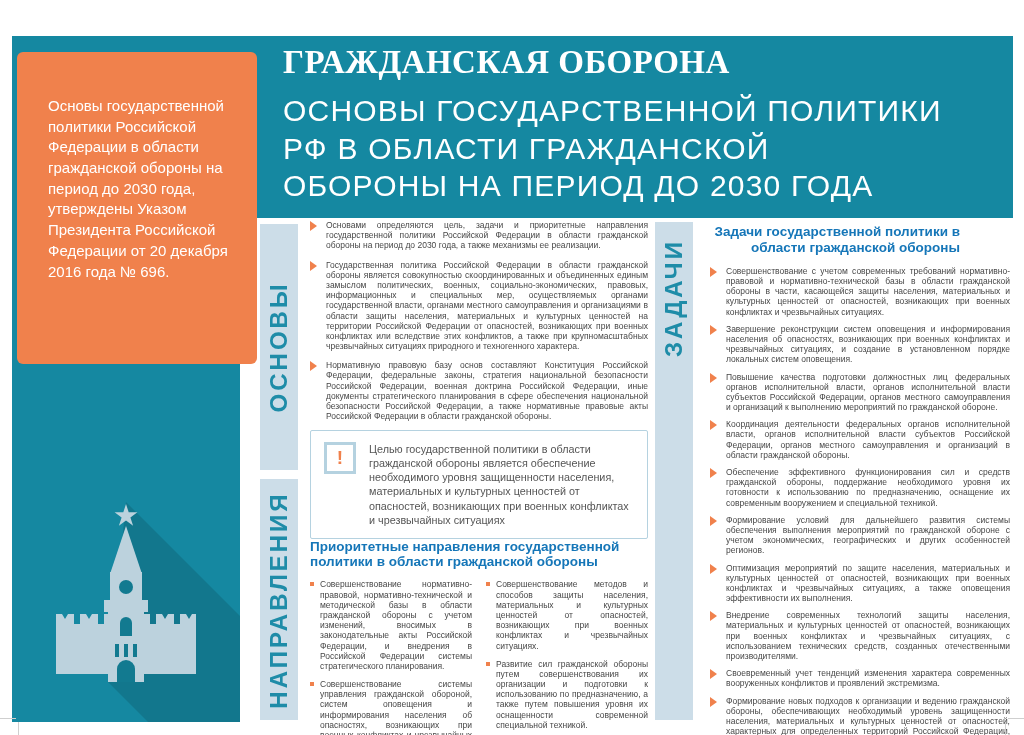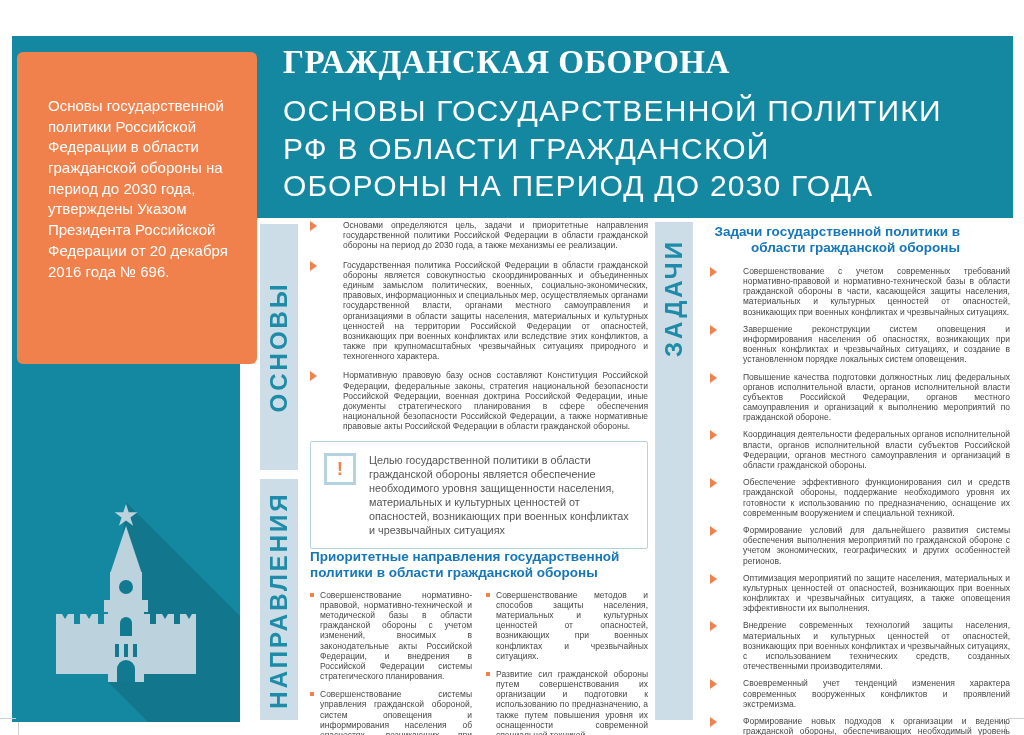--- a/index.html
+++ b/index.html
@@ -23,21 +23,21 @@
   .band-zadachi{left:655px;top:222px;height:498px;}
   .band .vwrap{position:absolute;inset:0;display:flex;align-items:center;justify-content:center;}
   .band .vinner{transform:rotate(-90deg);color:#1e8ca8;font-size:24px;font-weight:bold;letter-spacing:3px;white-space:nowrap;}
   .band-zadachi .vwrap{align-items:center;justify-content:flex-start;flex-direction:column;}
   .band-zadachi .vinner{margin-top:62px;}
 
   
   .col-mid{position:absolute;left:310px;top:220px;width:338px;}
   .col-right{position:absolute;left:710px;top:224px;width:300px;}
 
-  .b-item{display:flex;gap:26px;margin-bottom:9px;}
+  .b-item{display:flex;gap:9px;margin-bottom:9px;}
   .tri{flex:0 0 auto;width:0;height:0;margin-top:1px;border-left:7px solid #f0814c;border-top:5px solid transparent;border-bottom:5px solid transparent;}
   .b-text{flex:1;font-size:8.5px;line-height:1.2;color:#474747;text-align:justify;}
 
   .callout{margin-top:8px;border:1px solid #b5d2e0;border-radius:2px;padding:11px 13px;display:flex;gap:13px;align-items:flex-start;background:#fff;}
   .excl{flex:0 0 auto;width:26px;height:26px;border:3px solid #b5d2e0;display:flex;align-items:center;justify-content:center;
         color:#f0814c;font-weight:bold;font-size:19px;}
   .callout-text{flex:1;font-size:10.8px;line-height:1.3;color:#555;}
 
   .blue-head{color:#1576b8;font-weight:bold;font-size:13.5px;line-height:1.18;}
   .col-right .blue-head{margin-top:0;max-width:250px;margin-bottom:10px;text-align:right;}

